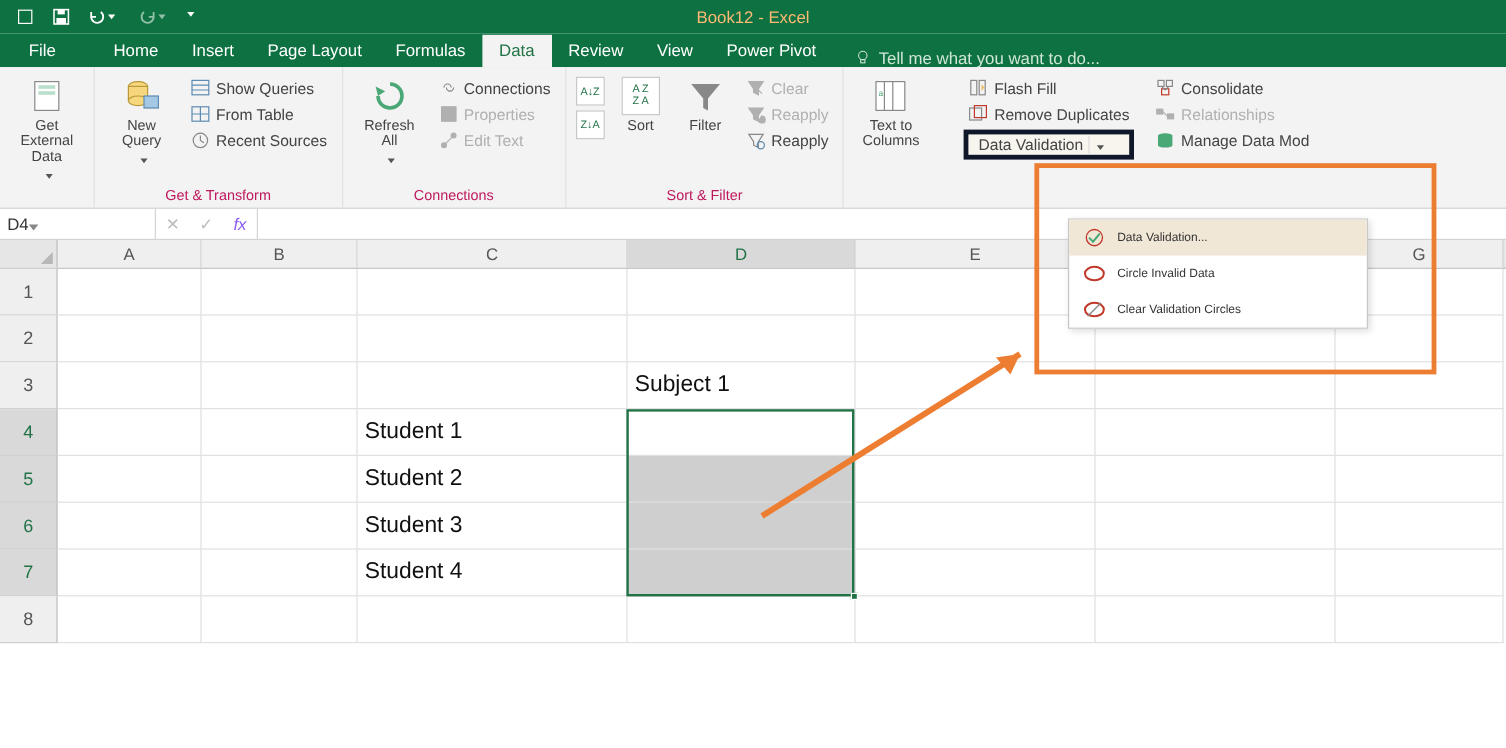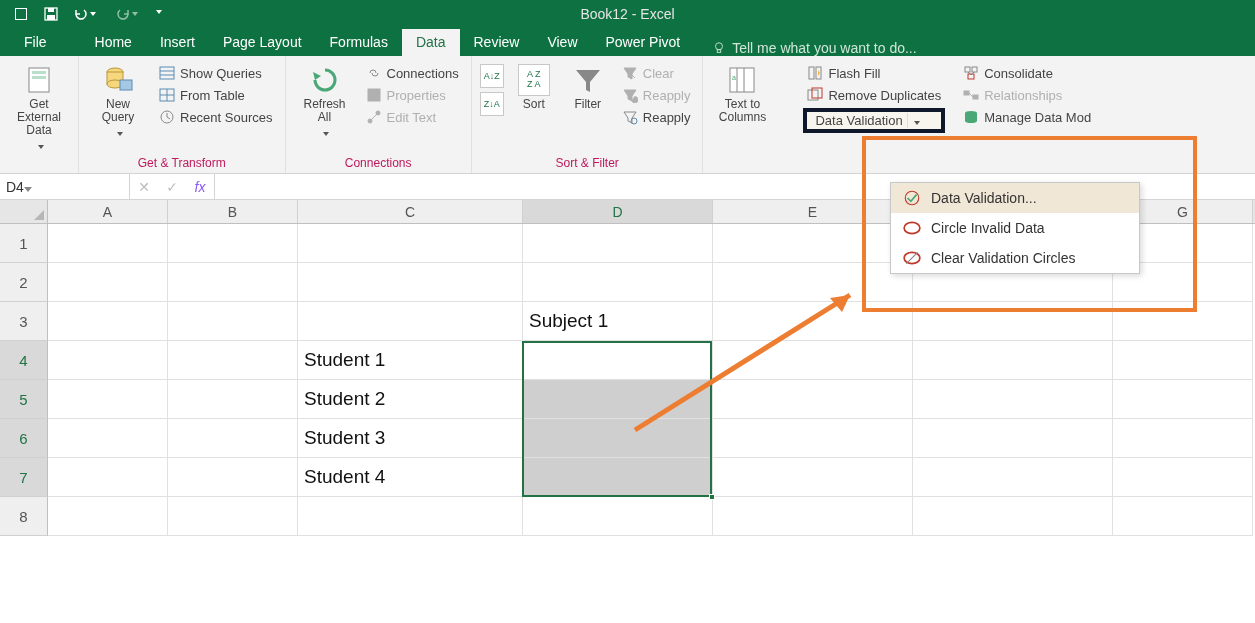--- a/index.html
+++ b/index.html
@@ -1,19 +1,19 @@
 <!DOCTYPE html>
 <html><head>
 <meta charset="utf-8">
 <style>
   * { box-sizing: border-box; font-family: "Segoe UI", Arial, sans-serif; }
   html, body { margin: 0; padding: 0; width: 1255px; height: 623px; overflow: hidden; background: #fff; }
 
   
-  .titlebar { height: 28px; background: #0e7141; display: flex; align-items: center; color: #e5e5e5; font-size: 13px; position: relative; }
+  .titlebar { height: 28px; background: #0e7141; display: flex; align-items: center; color: #fdba74; font-size: 13px; position: relative; }
   .titlebar .qat { display: flex; align-items: center; padding-left: 8px; gap: 4px; }
   .qat-btn { width: 26px; height: 24px; display: flex; align-items: center; justify-content: center; color: #fff; position:relative;}
   .qat-btn svg { width: 16px; height: 16px; }
   .qat-sep   { width:8px; }
   .titlebar .title { position: absolute; left:0; right:0; text-align:center; pointer-events:none; font-size:14px;}
   .drop-caret { width:8px; height:8px; }
   .drop-caret::after { content:""; display:block; width:0;height:0;border-left:3px solid transparent;border-right:3px solid transparent;border-top:4px solid #fff; }
 
   
   .ribbon-tabs { height: 28px; background: #0e7141; display:flex; align-items:flex-end; padding-left:10px; color:#fff; font-size:14px;}
@@ -62,21 +62,21 @@
   .cell { border-right:1px solid #e0e0e0; border-bottom:1px solid #e0e0e0; padding:4px 6px; font-size:19px; color:#111; display:flex; align-items:center;}
   .cell.selrange { background:#cfcfcf; }
   
   .col-A{width:120px}.col-B{width:130px}.col-C{width:225px}.col-D{width:190px}.col-E{width:200px}.col-F{width:200px}.col-G{width:140px}
   
   
   .selection-border { position:absolute; border:2px solid #217346; pointer-events:none; }
   .fill-handle { position:absolute; width:6px; height:6px; background:#217346; border:1px solid #fff; }
 
   
-  .dv-menu { position:absolute; background:#fff; border:1px solid #c8c8c8; box-shadow:2px 2px 6px rgba(0,0,0,0.15); font-size:14px; color:#333; width:250px;}
+  .dv-menu { position:absolute; background:#fff; border:1px solid #c8c8c8; box-shadow:2px 2px 6px rgba(0,0,0,0.15); font-size:10px; color:#333; width:250px;}
   .dv-menu .item { display:flex; align-items:center; gap:10px; padding:6px 12px;}
   .dv-menu .item.hover { background:#f1e7d6; }
   .dv-menu .ico { width:18px; height:18px; }
 
   
   .highlight-rect { position:absolute; border:4px solid #ed7d31; pointer-events:none; }
 
   
   .arrow-svg { position:absolute; pointer-events:none; }
 

